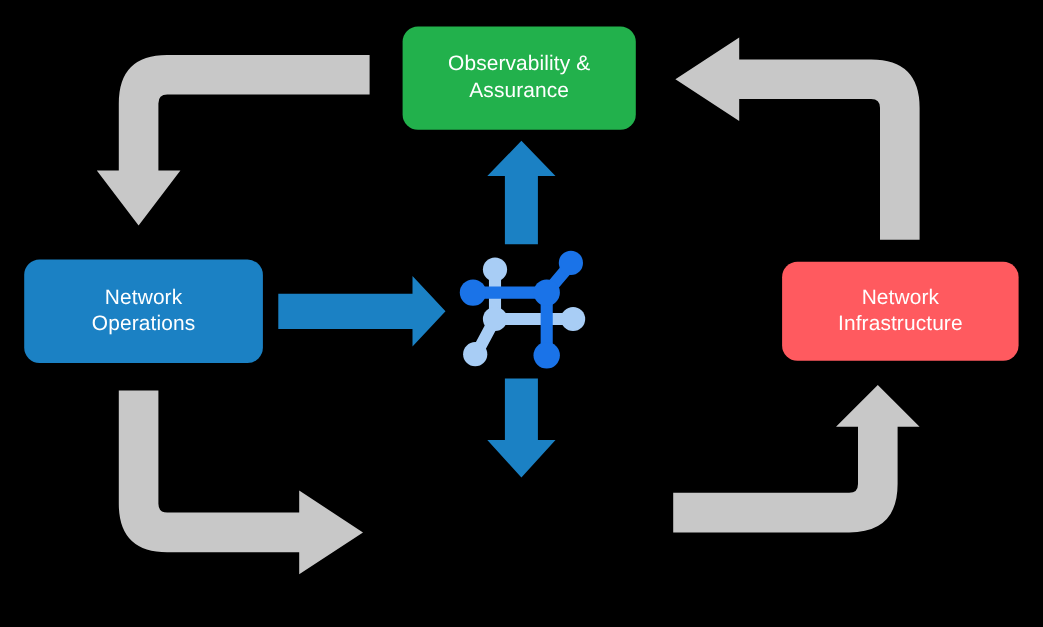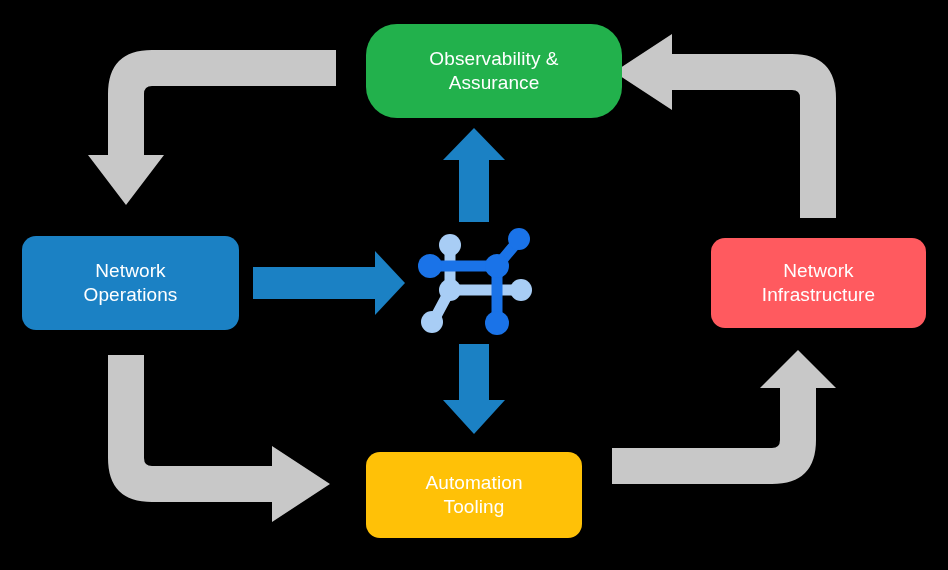--- a/index.html
+++ b/index.html
@@ -27,23 +27,22 @@
   .node-label {
     color: #ffffff;
     font-size: 19px;
     line-height: 1.28;
     text-align: center;
     font-weight: 400;
     letter-spacing: 0.1px;
     white-space: pre-line;
   }
   #box-observability {
-    left: 366px;  top: 24px;  width: 256px; height: 94px;
+    left: 366px;  top: 24px;  width: 212px; height: 94px;
     background: #22b14c;
-    border-radius: 31px;
   }
   #box-network-operations {
     left: 22px;   top: 236px; width: 217px; height: 94px;
     background: #1b81c4;
   }
   #box-network-infrastructure {
     left: 711px;  top: 238px; width: 215px; height: 90px;
     background: #ff5a5f;
   }
   #box-automation-tooling {
@@ -194,18 +193,14 @@
   <div class="node-box" id="box-network-operations">
     <span class="node-label">Network
 Operations</span>
   </div>
 
   <div class="node-box" id="box-network-infrastructure">
     <span class="node-label">Network
 Infrastructure</span>
   </div>
 
-  <div class="node-box" id="box-automation-tooling">
-    <span class="node-label">Automation
-Tooling</span>
-  </div>
 
 </div>
 
 </body></html>

